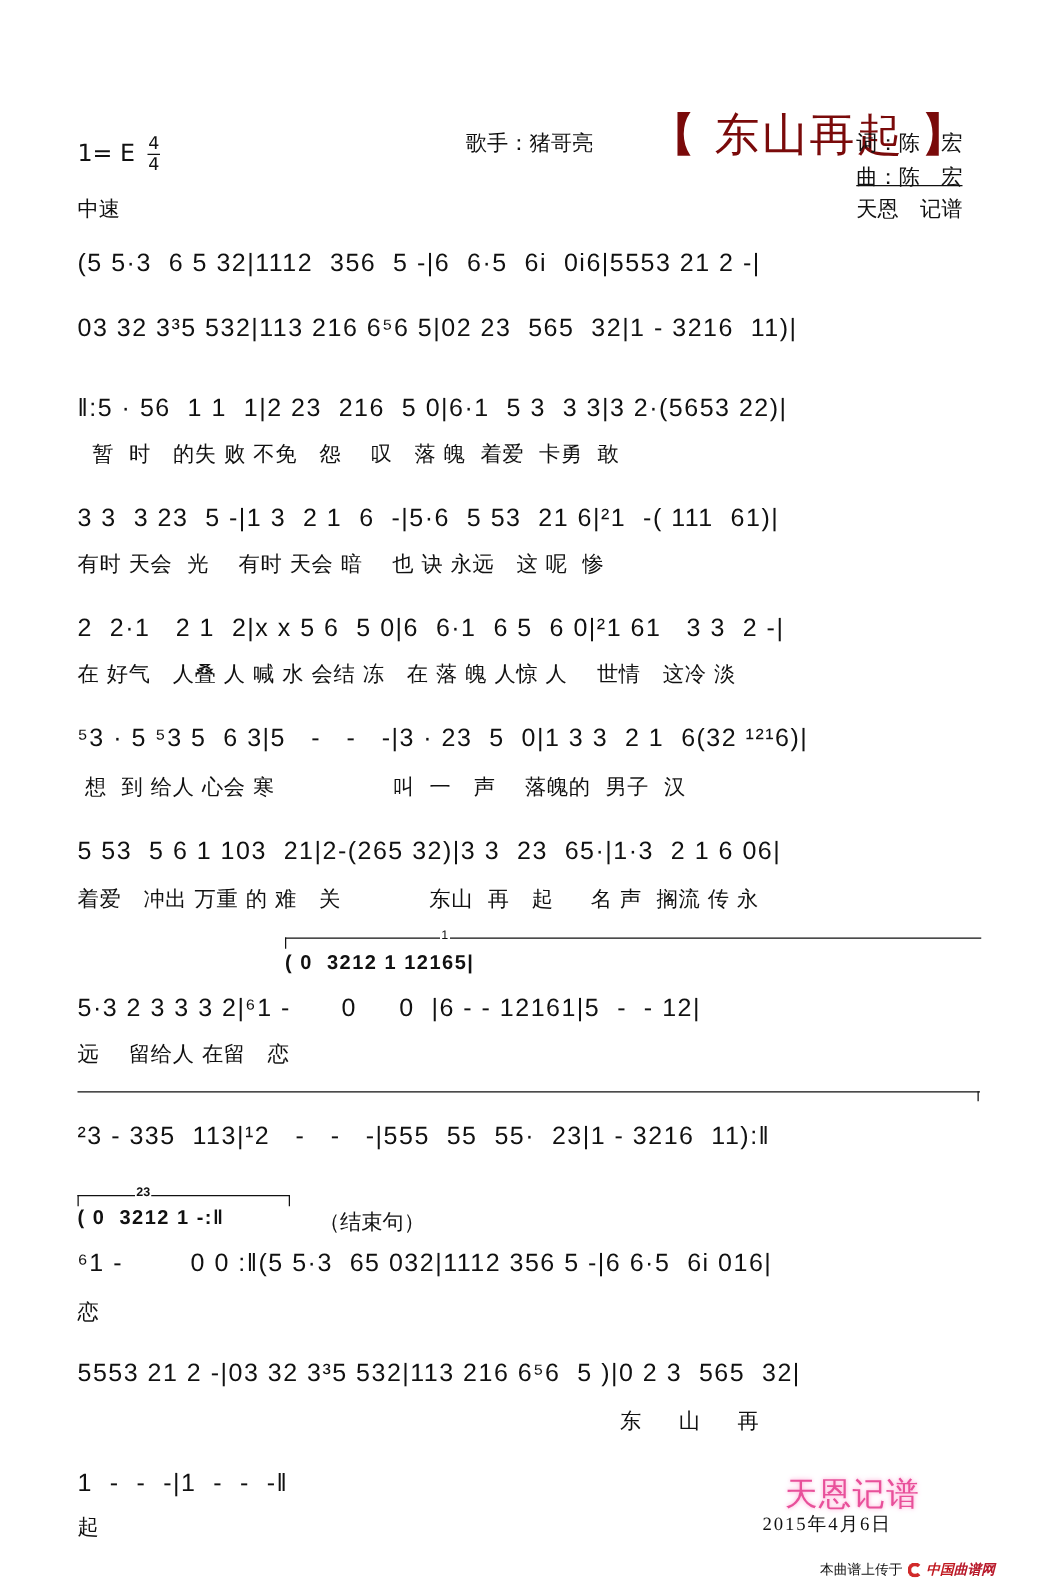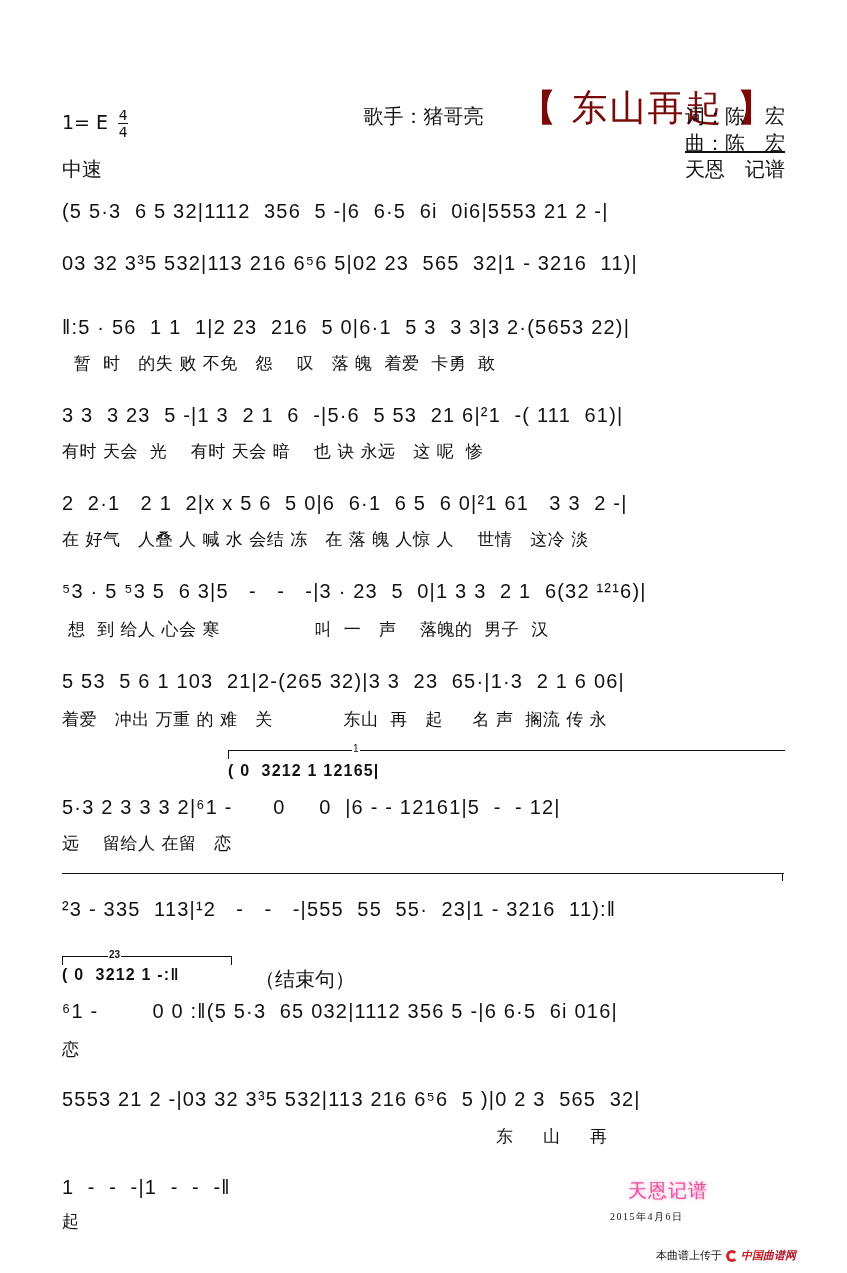--- a/index.html
+++ b/index.html
@@ -2,35 +2,35 @@
 <html><head>
 <meta charset="utf-8">
 <style>
   html, body { margin:0; padding:0; background:#ffffff; }
   body { width:847px; height:1273px; position:relative; overflow:hidden;
          font-family:"Liberation Sans","DejaVu Sans",sans-serif; color:#111; }
   .abs { position:absolute; }
   .title { left:0; width:775px; top:48px; text-align:right; font-size:36px; color:#7a0a0a;
            font-family:"DejaVu Sans",sans-serif; letter-spacing:2px;margin-top:36px; }
   .title .br { font-weight:bold; }
-  .meta { font-size:20px; font-family:"DejaVu Sans",sans-serif; }
+  .meta { font-size:17px; font-family:"DejaVu Sans",sans-serif; }
   .key { left:62px; top:108px; font-size:19px; }
   .frac { display:inline-block; vertical-align:middle; text-align:center; font-size:14px; line-height:14px; margin-left:4px; }
   .frac span { display:block; }
   .frac .line { border-top:1px solid #111; width:10px; margin:1px auto; }
   .row { left:62px; width:730px; white-space:pre; font-size:20px; letter-spacing:1.2px;
          font-family:"Liberation Sans","DejaVu Sans",sans-serif; }
   .lyr { left:62px; width:730px; white-space:pre; font-size:17px; font-family:"DejaVu Sans",sans-serif; letter-spacing:0.5px; }
   .bracket { border-top:1.5px solid #111; border-left:1.5px solid #111; height:8px; }
   .bracket-r { border-top:1.5px solid #111; border-right:1.5px solid #111; height:8px; }
   .bracket-num { font-size:10px; background:#fff; padding:0 1px; }
   .hline { border-top:1.5px solid #111; height:0; }
-  .stamp { font-size:19px; color:#e8509a; font-family:"DejaVu Serif",serif;
+  .stamp { font-size:26px; color:#e8509a; font-family:"DejaVu Serif",serif;
            text-shadow:0 0 3px #ffb3d9, 0 0 6px #ffd0e8; letter-spacing:1px;text-align:center; }
-  .date { font-size:10px; font-family:"Liberation Serif","DejaVu Serif",serif; letter-spacing:1.5px; }
+  .date { font-size:15px; font-family:"Liberation Serif","DejaVu Serif",serif; letter-spacing:1.5px; }
   .upload { font-size:11px; font-family:"DejaVu Sans",sans-serif; }
   .upload .logo { color:#c0181f; font-weight:bold; font-style:italic; }
   .upload .logo2 { color:#b8182a; font-weight:bold; font-style:italic; }
   .logo-c { display:inline-block; width:12px; height:12px; border-radius:50%; border:3px solid #d12a2a;
             border-right-color:transparent; vertical-align:middle; box-sizing:border-box; }
 </style>
 </head>
 <body>
 
 <div class="abs title">

